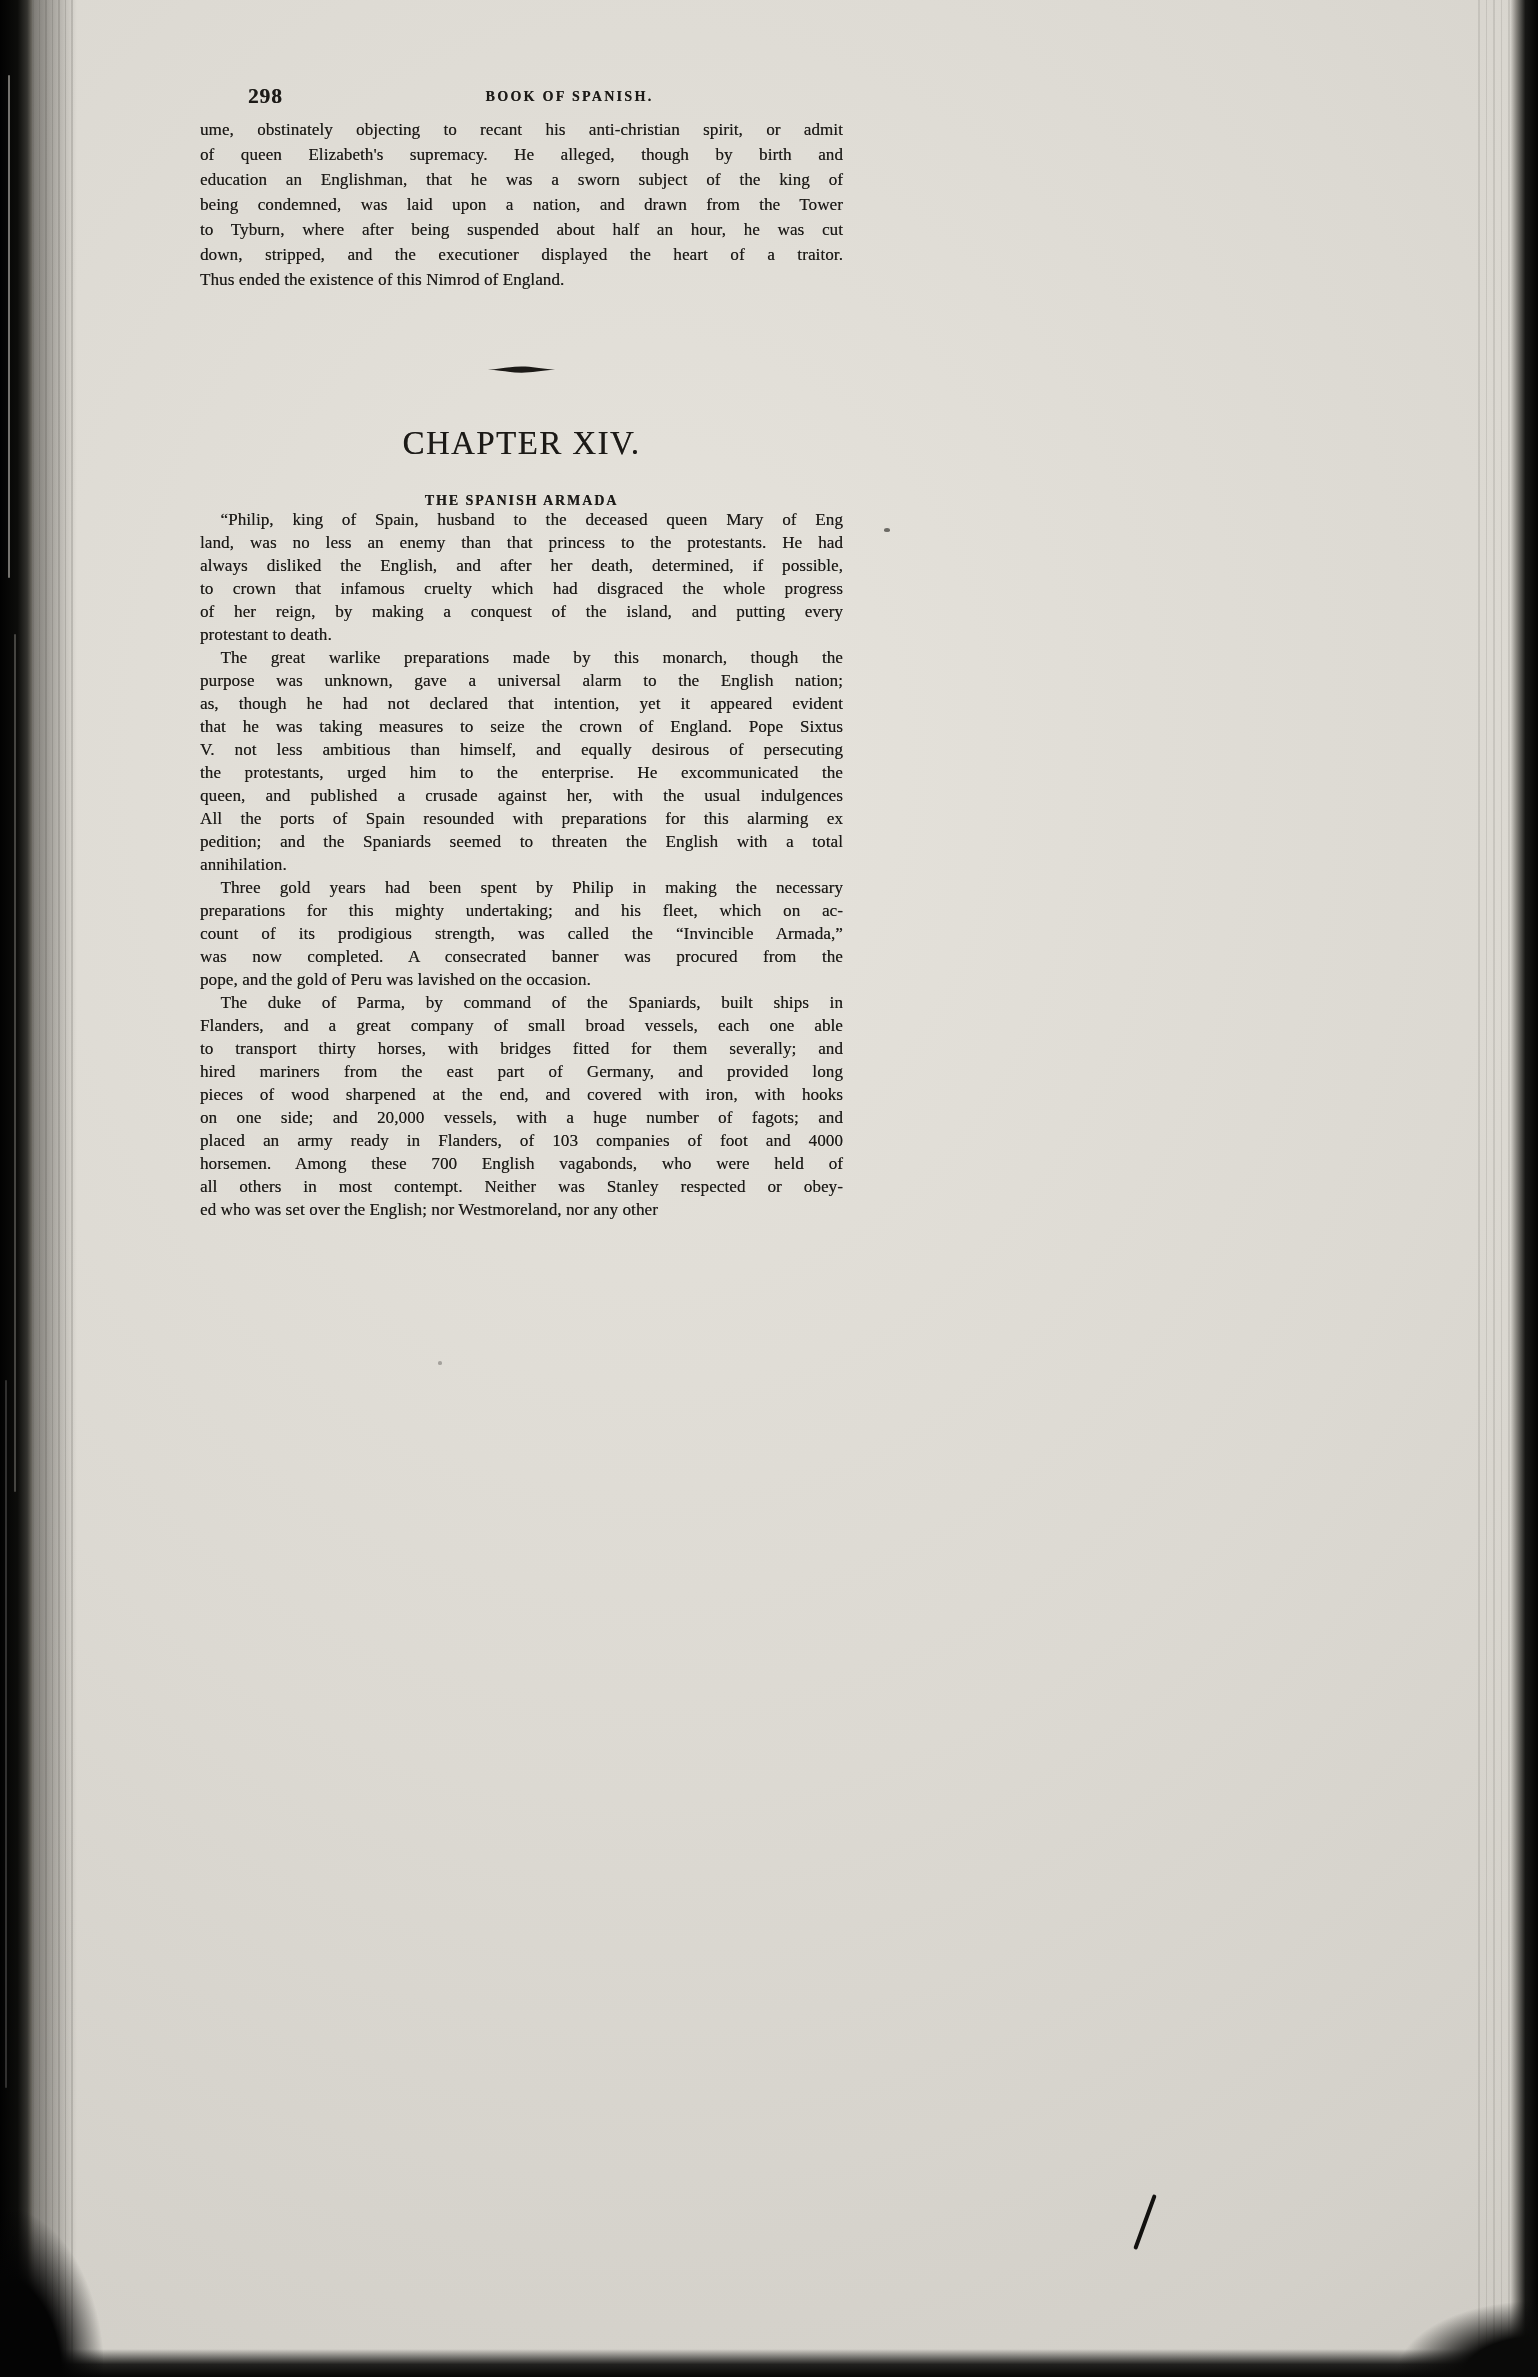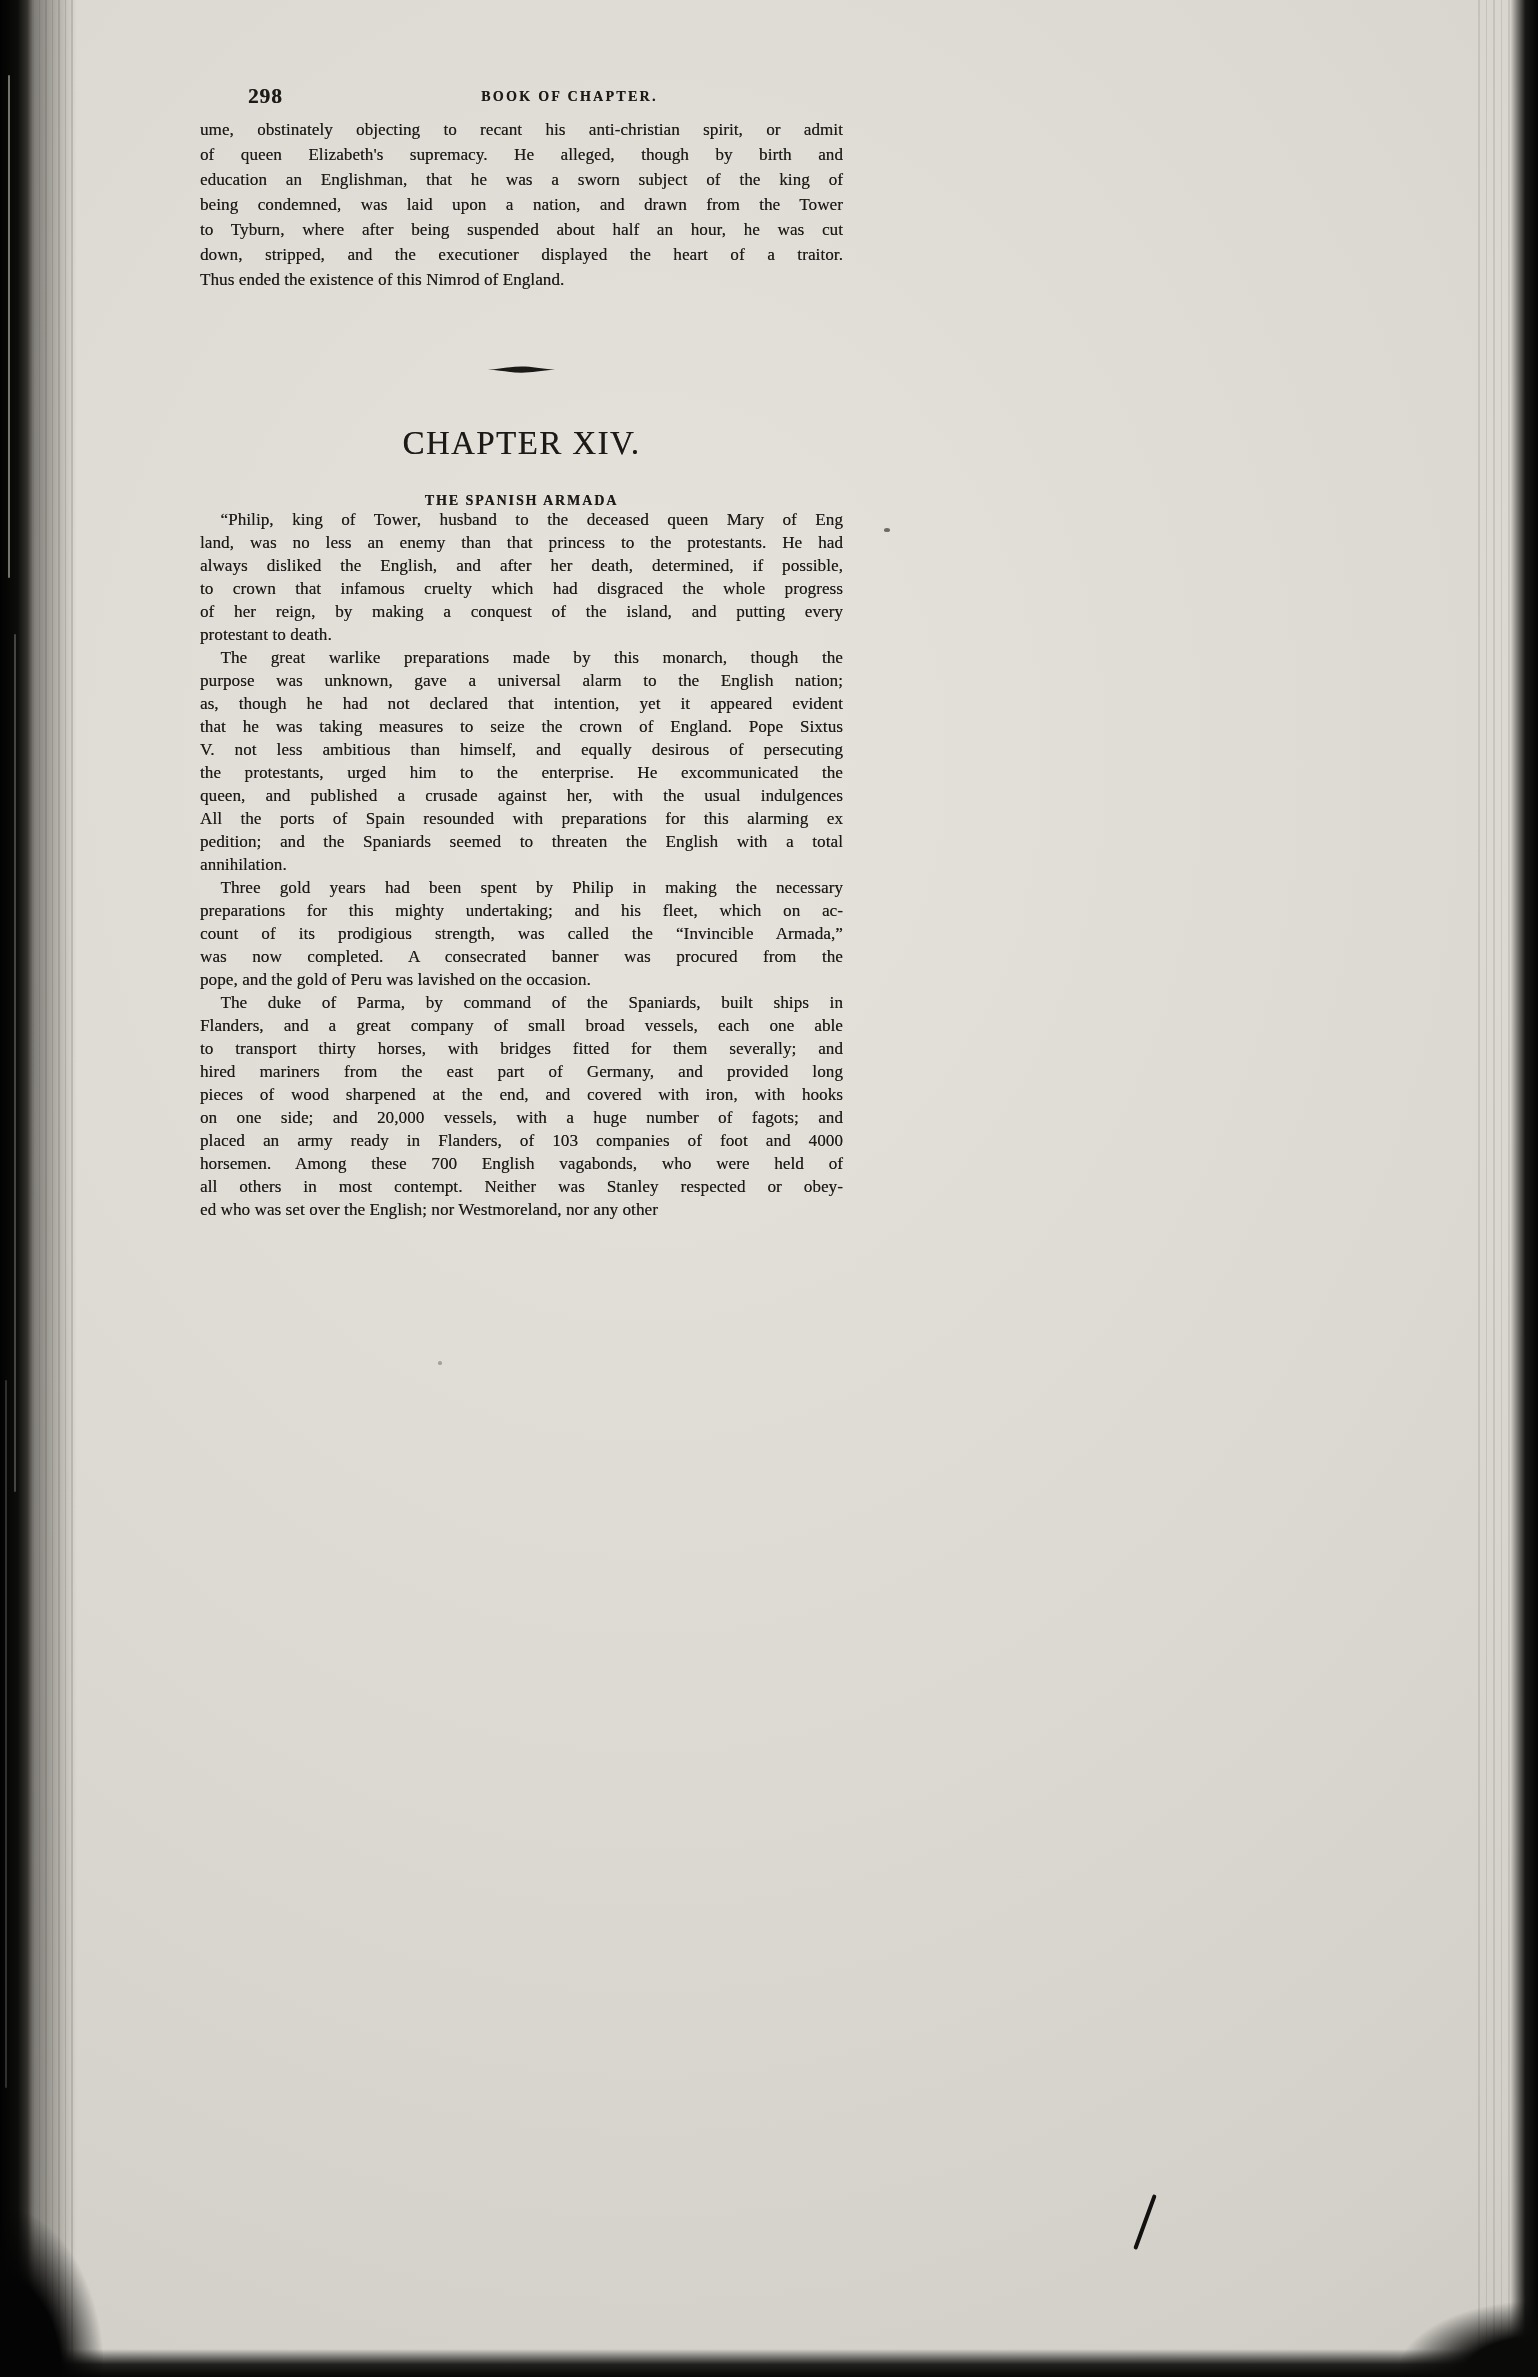--- a/index.html
+++ b/index.html
@@ -98,21 +98,21 @@
 </style>
 </head>
 <body>
 
 <div class="page">
 
   <div class="content">
 
     <div class="header">
       <span class="page-number">298</span>
-      <span class="running-title">BOOK OF CHAPTER.</span>
+      <span class="running-title">BOOK OF SPANISH.</span>
     </div>
 
     <div class="para-block top-block">
         <div class="paragraph">
           <div class="line">ume, obstinately objecting to recant his anti-christian spirit, or admit</div>
           <div class="line">of queen Elizabeth's supremacy.  He alleged, though by birth and</div>
           <div class="line">education an Englishman, that he was a sworn subject of the king of</div>
           <div class="line">being condemned, was laid upon a nation, and drawn from the Tower</div>
           <div class="line">to Tyburn, where after being suspended about half an hour, he was cut</div>
           <div class="line">down, stripped, and the executioner displayed the heart of a traitor.</div>
@@ -124,21 +124,21 @@
       <svg width="69" height="11.2" viewBox="0 0 74 12">
         <path d="M1,6 C 16,5 26,2.6 37,2.6 C 48,2.6 58,5 73,6 C 58,7 48,9.4 37,9.4 C 26,9.4 16,7 1,6 Z" fill="#1c1a17"></path>
       </svg>
     </div>
 
     <div class="chapter-heading">CHAPTER XIV.</div>
     <div class="chapter-subheading">THE SPANISH ARMADA</div>
 
     <div class="para-block chapter-block">
         <div class="paragraph">
-          <div class="line indent">“Philip, king of Tower, husband to the deceased queen Mary of Eng</div>
+          <div class="line indent">“Philip, king of Spain, husband to the deceased queen Mary of Eng</div>
           <div class="line">land, was no less an enemy than that princess to the protestants.  He had</div>
           <div class="line">always disliked the English, and after her death, determined, if possible,</div>
           <div class="line">to crown that infamous cruelty which had disgraced the whole progress</div>
           <div class="line">of her reign, by making a conquest of the island, and putting every</div>
           <div class="line last">protestant to death.</div>
         </div>
         <div class="paragraph">
           <div class="line indent">The great warlike preparations made by this monarch, though the</div>
           <div class="line">purpose was unknown, gave a universal alarm to the English nation;</div>
           <div class="line">as, though he had not declared that intention, yet it appeared evident</div>

